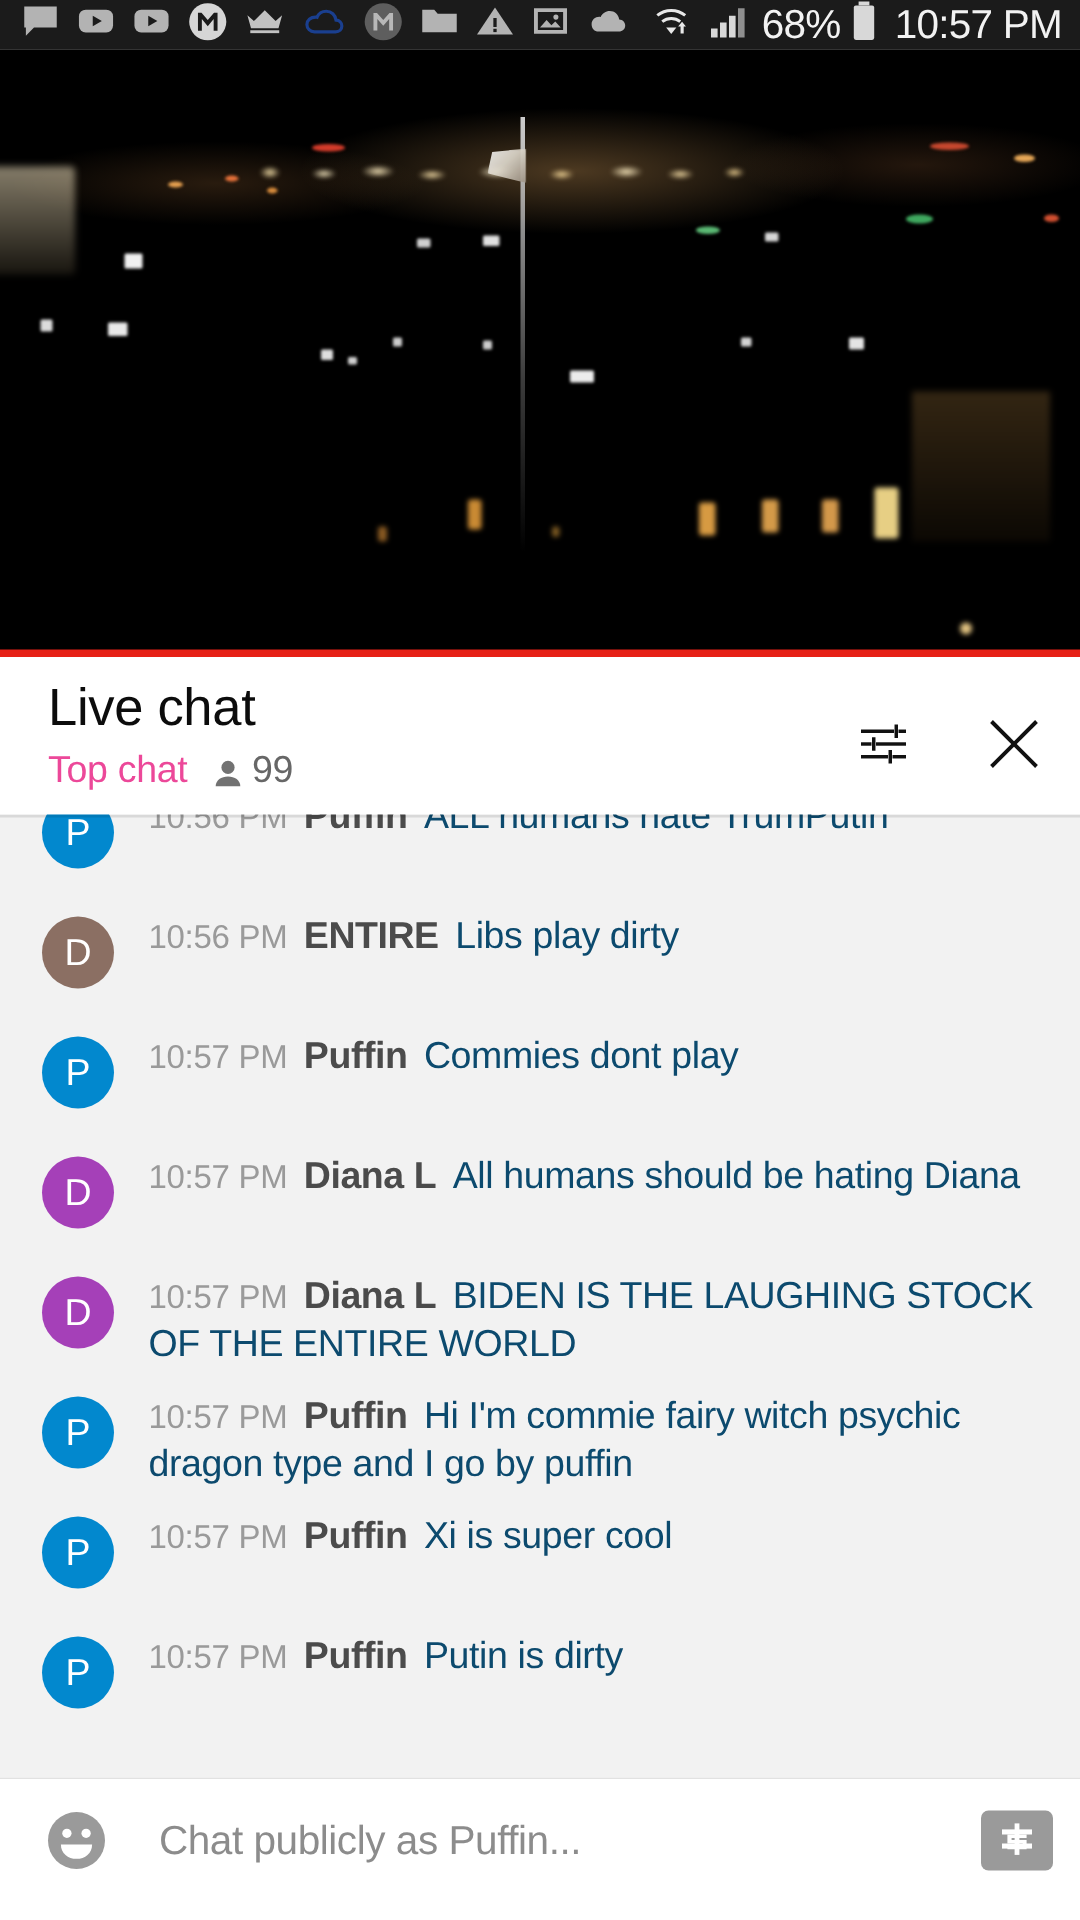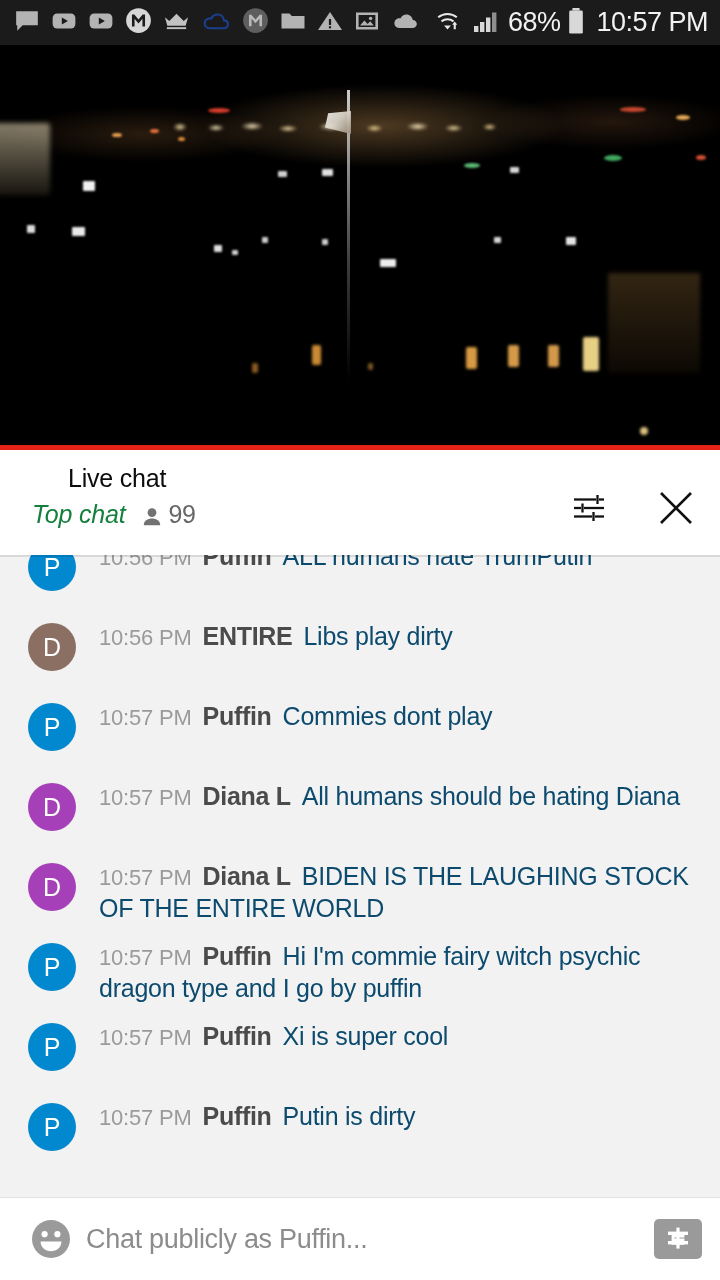--- a/index.html
+++ b/index.html
@@ -6,21 +6,21 @@
   html, body {
     width: 720px; height: 1280px;
     background: #fff;
     font-family: "Liberation Sans", sans-serif;
     overflow: hidden;
   }
 
   
   .statusbar {
     position: relative;
-    height: 45px; width: 720px;
+    height: 33px; width: 720px;
     background: #1b1b1b;
     display: flex; align-items: center;
     padding: 0 12px 0 14px;
   }
   .sb-left { display: flex; align-items: center; gap: 11px; flex: 1; }
   .sb-right { display: flex; align-items: center; gap: 7px; }
   .sb-ico { display: block; }
   .sb-pct {
     color: #f2f2f2; font-size: 27px; letter-spacing: -0.5px;
     font-family: "Liberation Sans", sans-serif;
@@ -94,28 +94,28 @@
   
   .chat-header {
     position: relative;
     width: 720px; height: 105px;
     background: #fff;
     display: flex; align-items: flex-start;
     padding: 14px 18px 0 32px;
   }
   .ch-titles { flex: 1; }
   .ch-title {
-    font-size: 25px; color: #0c0c0c; font-weight: 400;
-    letter-spacing: -0.2px; line-height: 1.15; margin-left: 36px;
+    font-size: 35px; color: #0c0c0c; font-weight: 400;
+    letter-spacing: -0.2px; line-height: 1.15;
   }
   .ch-sub {
     display: flex; align-items: center; gap: 16px;
     margin-top: 7px;
   }
-  .ch-mode { font-size: 25px; color: #15803d; letter-spacing: -0.2px; font-style: italic; }
+  .ch-mode { font-size: 25px; color: #ec4899; letter-spacing: -0.2px; }
   .ch-viewers { display: flex; align-items: flex-end; gap: 5px; }
   .ch-count { font-size: 25px; color: #676767; letter-spacing: -0.2px; }
   .ch-actions { display: flex; align-items: center; gap: 38px; padding-top: 18px; }
   .ch-btn { background: none; border: 0; cursor: pointer; line-height: 0; padding: 4px; }
 
   
   .chat-list {
     position: relative;
     width: 720px; height: 642px;
     background: #f2f2f2;
@@ -155,21 +155,21 @@
     background: #fff;
     display: flex; align-items: center;
     padding: 0 18px 0 28px;
     border-top: 1px solid #e2e2e2;
   }
   .cm-emoji { flex: 0 0 auto; line-height: 0; }
   .cm-input {
     flex: 1; border: 0; outline: 0; background: transparent;
     font-family: "Liberation Sans", sans-serif;
     font-size: 27px; color: #8c8c8c; letter-spacing: -0.3px;
-    margin-left: 12px; padding: 0;
+    margin-left: 32px; padding: 0;
   }
   .cm-input::placeholder { color: #8c8c8c; opacity: 1; }
   .cm-superchat {
     flex: 0 0 auto;
     width: 48px; height: 40px; border-radius: 5px;
     background: #9a9a9a; border: 0; cursor: pointer;
     display: flex; align-items: center; justify-content: center;
     margin-left: 12px;
   }
 </style>

